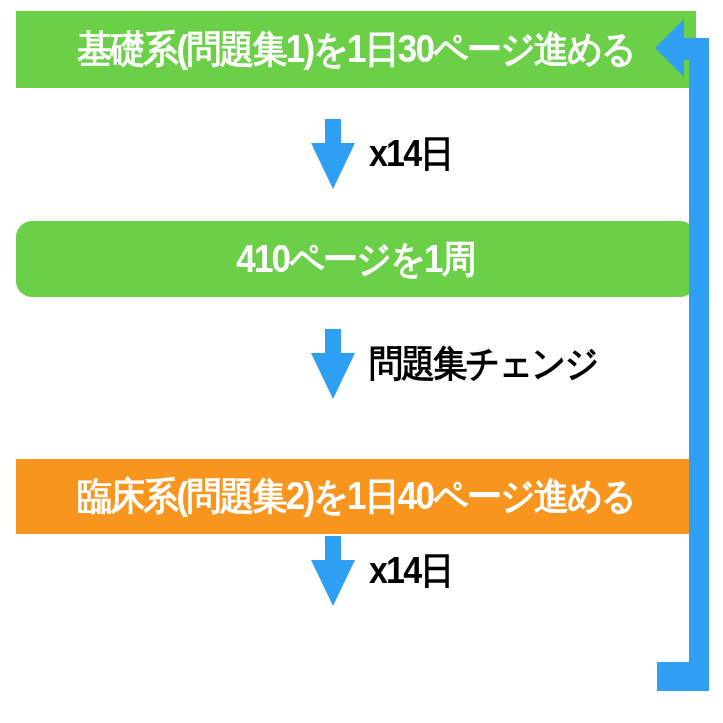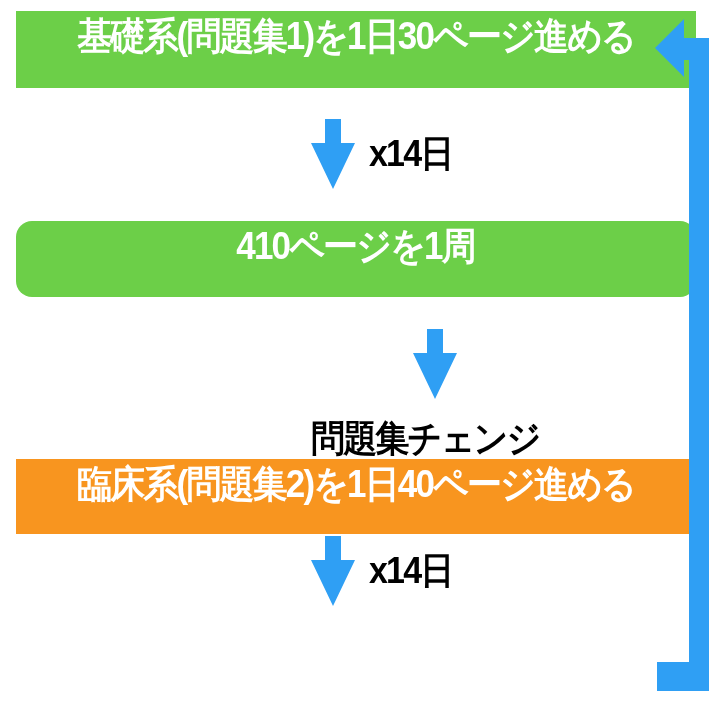--- a/index.html
+++ b/index.html
@@ -21,21 +21,21 @@
     height: 723px;
     background: var(--background);
     overflow: hidden;
   }
   .flow-box {
     position: absolute;
     left: 16px;
     width: 680px;
     height: 76px;
     display: flex;
-    align-items: flex-start;
+    align-items: center;
     justify-content: center;
   }
   .flow-box.green  { background: var(--step-green); }
   .flow-box.orange { background: var(--step-orange); margin-top: 29px; }
   .box-label {
     color: var(--box-text);
     font-size: 38px;
     font-weight: 700;
     letter-spacing: -2px;
     white-space: nowrap;
@@ -47,21 +47,21 @@
   .box4 { top: 638px; }
 
   .connector {
     position: absolute;
     left: 311px;
     display: flex;
     align-items: center;
     gap: 14px;
   }
   .c1 { top: 118px; }
-  .c2 { top: 328px; flex-direction: column; }
+  .c2 { top: 328px; }
   .c3 { top: 535px; }
   .down-arrow {
     width: 44px;
     height: 72px;
     flex: 0 0 auto;
   }
   .down-arrow polygon { fill: var(--arrow-blue); }
   .connector-label {
     color: var(--connector-text);
     font-size: 37px;

